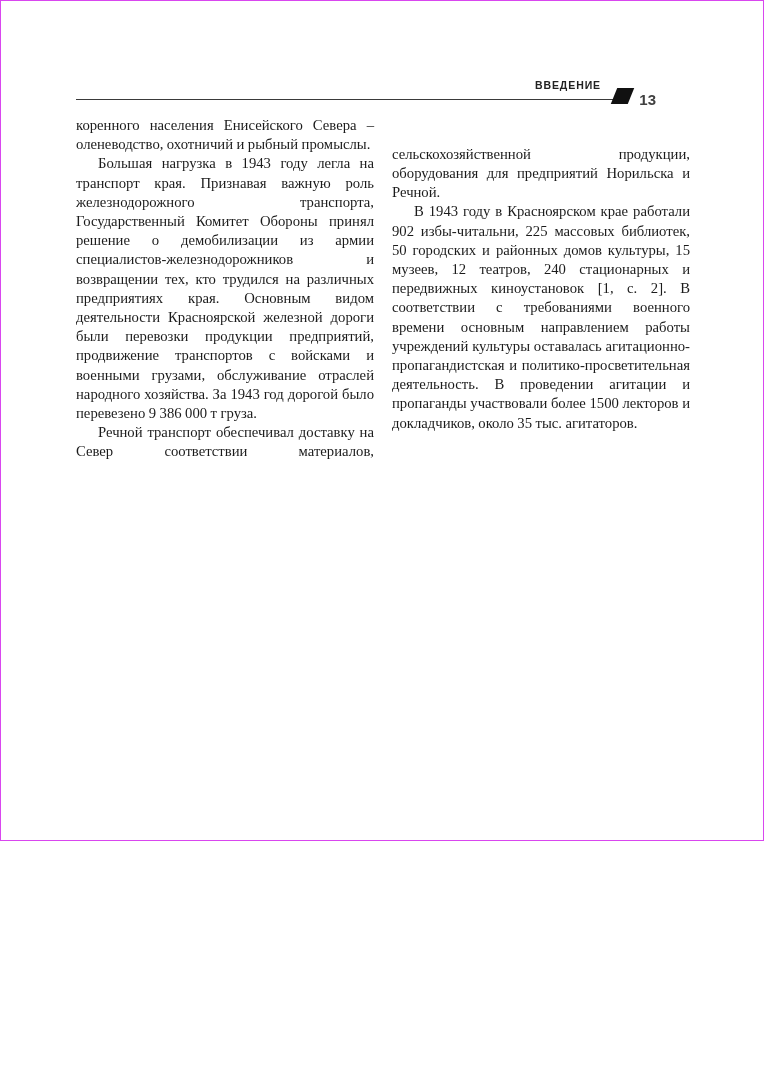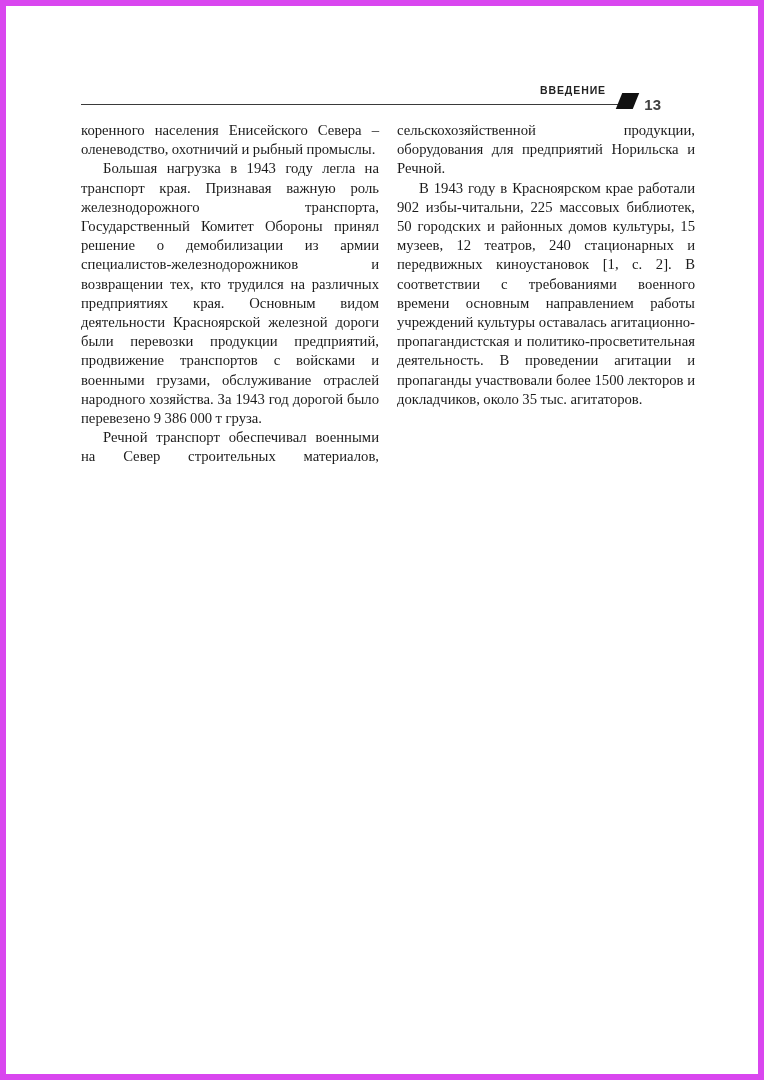--- a/index.html
+++ b/index.html
@@ -3,24 +3,24 @@
 <meta charset="utf-8">
 <style>
   html, body {
     margin: 0;
     padding: 0;
     background: #ffffff;
   }
   .page {
     position: relative;
     width: 764px;
-    height: 1080px;
+    height: 841px;
     background: #ffffff;
     box-sizing: border-box;
-    border: 6px solid #d946ef;
+    border: 1px solid #d946ef;
     overflow: hidden;
     font-family: "Liberation Serif", serif;
     color: #1b1b1b;
   }
   .content {
     position: absolute;
     left: 75px;
     top: 76px;
     width: 614px;
   }
@@ -64,20 +64,21 @@
     font-family: "Liberation Sans", sans-serif;
     font-size: 15px;
     font-weight: bold;
     color: #404040;
   }
   
   .text-columns {
     display: flex;
     gap: 18px;
     margin-top: 1px;
+    align-items: center;
   }
   .column {
     flex: 1 1 0;
     min-width: 0;
   }
   .column p {
     margin: 0;
     font-size: 14.7px;
     line-height: 19.2px;
     text-align: justify;
@@ -103,21 +104,21 @@
       <div class="header-rule"></div>
       <div class="header-mark"></div>
       <div class="page-number">13</div>
     </header>
 
     <main class="text-columns">
 
       <div class="column" lang="ru">
         <p>коренного населения Енисейского Севера – оленеводство, охотничий и рыбный промыслы.</p>
         <p class="indent">Большая нагрузка в 1943 году легла на транспорт края. Признавая важную роль железнодорожного транспорта, Государственный Комитет Обороны принял решение о демобилизации из армии специалистов-железнодорожников и возвращении тех, кто трудился на различных предприятиях края. Основным видом деятельности Красноярской железной дороги были перевозки продукции предприятий, продвижение транспортов с войсками и военными грузами, обслуживание отраслей народного хозяйства. За 1943 год дорогой было перевезено 9 386 000 т груза.</p>
-        <p class="indent continues">Речной транспорт обеспечивал военными на Север строительных материалов,</p>
+        <p class="indent continues">Речной транспорт обеспечивал доставку на Север соответствии материалов,</p>
       </div>
 
       <div class="column" lang="ru">
         <p>сельскохозяйственной продукции, оборудования для предприятий Норильска и Речной.</p>
         <p class="indent">В 1943 году в Красноярском крае работали 902 избы-читальни, 225 массовых библиотек, 50 городских и районных домов культуры, 15 музеев, 12 театров, 240 стационарных и передвижных киноустановок [1, с. 2]. В соответствии с требованиями военного времени основным направлением работы учреждений культуры оставалась агитационно-пропагандистская и политико-просветительная деятельность. В проведении агитации и пропаганды участвовали более 1500 лекторов и докладчиков, около 35 тыс. агитаторов.</p>
       </div>
 
     </main>
 
   </div>

